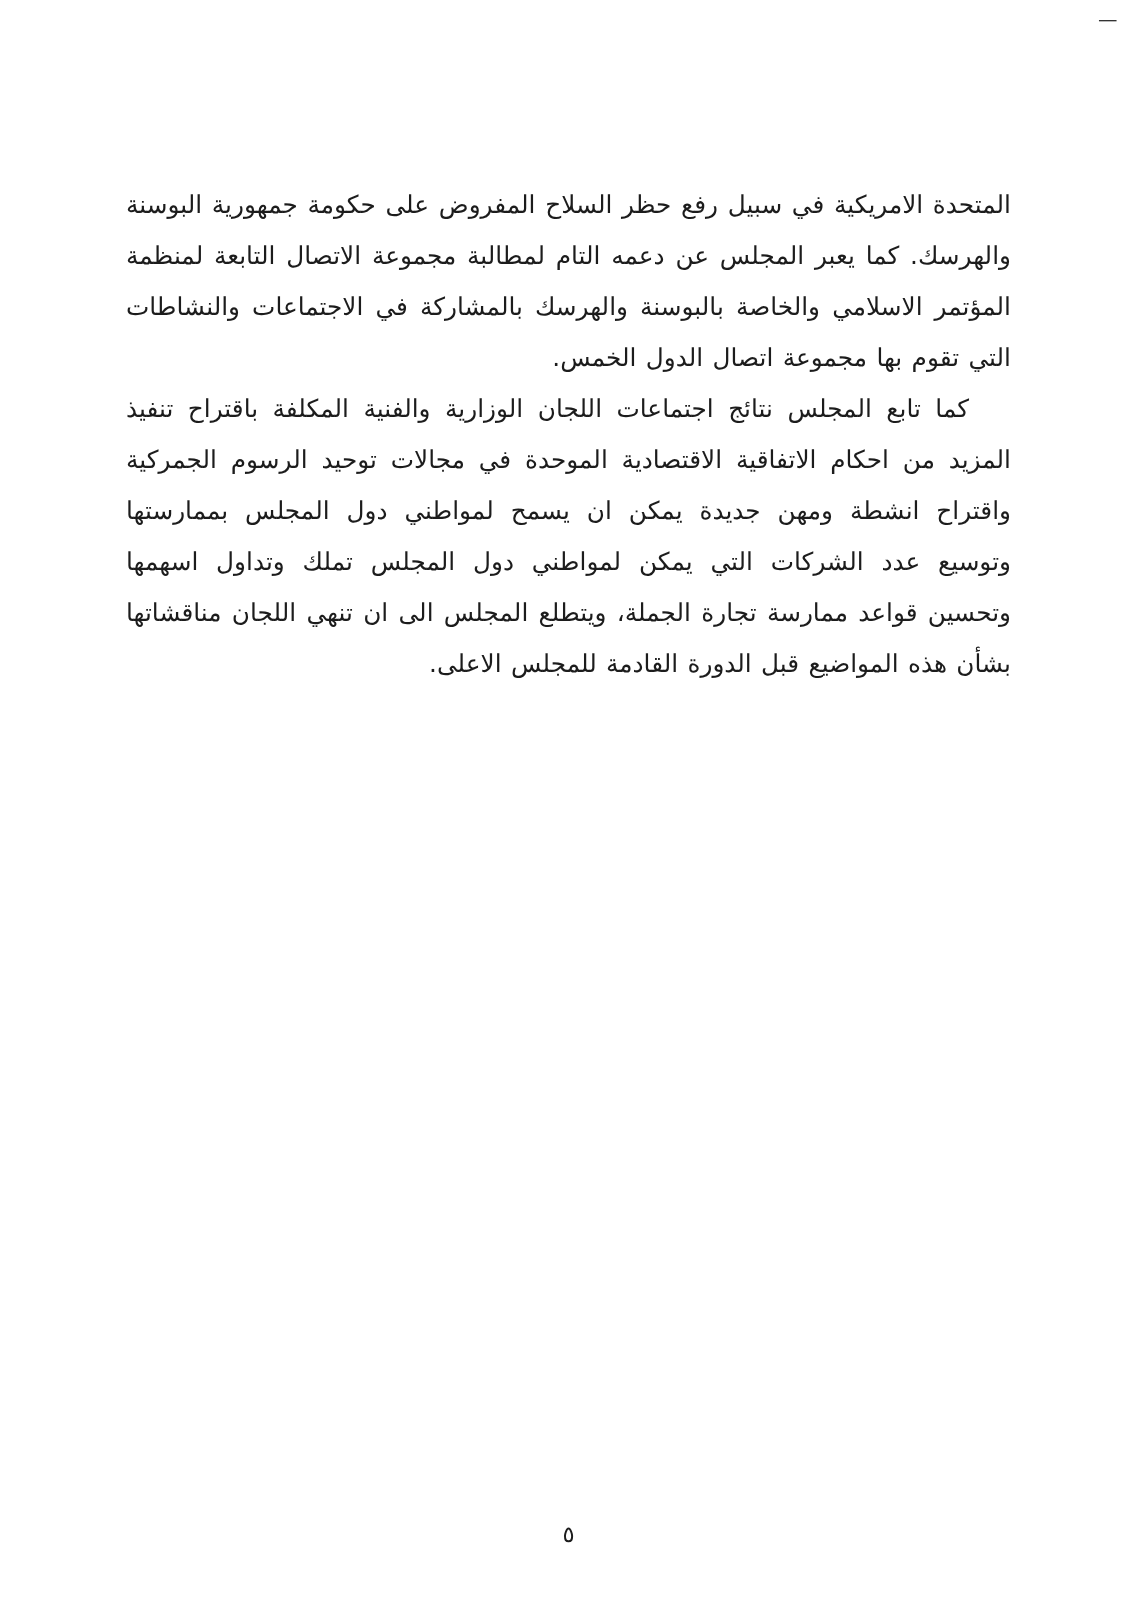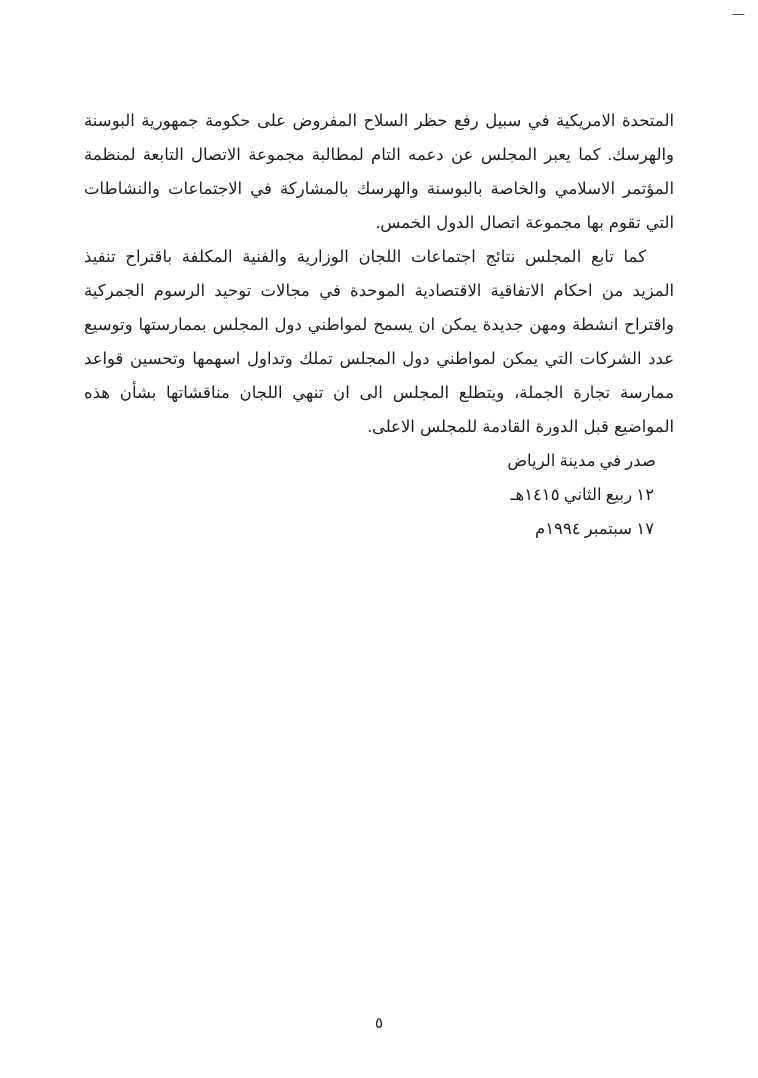--- a/index.html
+++ b/index.html
@@ -20,29 +20,28 @@
   .top-mark {
     position: absolute;
     top: 6px;
     right: 14px;
     font-size: 13px;
     color: #333333;
     letter-spacing: -1px;
   }
   .text-block {
     position: absolute;
-    top: 104px;
+    top: 120px;
     right: 84px;
     left: 84px;
     direction: rtl;
     text-align: justify;
     text-justify: inter-word;
     font-size: 16.5px;
     line-height: 34px;
-    font-family: Liberation Serif, serif;
   }
   .para {
     margin: 0;
     word-spacing: 1px;
   }
   .para.indent {
     text-indent: 28px;
   }
   .signature-block {
     direction: rtl;
@@ -74,23 +73,18 @@
 
   <div class="top-mark">—</div>
 
   <div class="text-block" lang="ar" dir="rtl">
 
     <p class="para">المتحدة الامريكية في سبيل رفع حظر السلاح المفروض على حكومة جمهورية البوسنة والهرسك. كما يعبر المجلس عن دعمه التام لمطالبة مجموعة الاتصال التابعة لمنظمة المؤتمر الاسلامي والخاصة بالبوسنة والهرسك بالمشاركة في الاجتماعات والنشاطات التي تقوم بها مجموعة اتصال الدول الخمس.</p>
 
 
     <p class="para indent">كما تابع المجلس نتائج اجتماعات اللجان الوزارية والفنية المكلفة باقتراح تنفيذ المزيد من احكام الاتفاقية الاقتصادية الموحدة في مجالات توحيد الرسوم الجمركية واقتراح انشطة ومهن جديدة يمكن ان يسمح لمواطني دول المجلس بممارستها وتوسيع عدد الشركات التي يمكن لمواطني دول المجلس تملك وتداول اسهمها وتحسين قواعد ممارسة تجارة الجملة، ويتطلع المجلس الى ان تنهي اللجان مناقشاتها بشأن هذه المواضيع قبل الدورة القادمة للمجلس الاعلى.</p>
 
-    <div class="signature-block">
-      <p class="signature-line">صدر في مدينة الرياض</p>
-      <p class="signature-line date-indent">١٢ ربيع الثاني ١٤١٥هـ</p>
-      <p class="signature-line date-indent">١٧ سبتمبر ١٩٩٤م</p>
-    </div>
 
   </div>
 
   <div class="page-number">٥</div>
 
 </div>
 
 </body></html>

